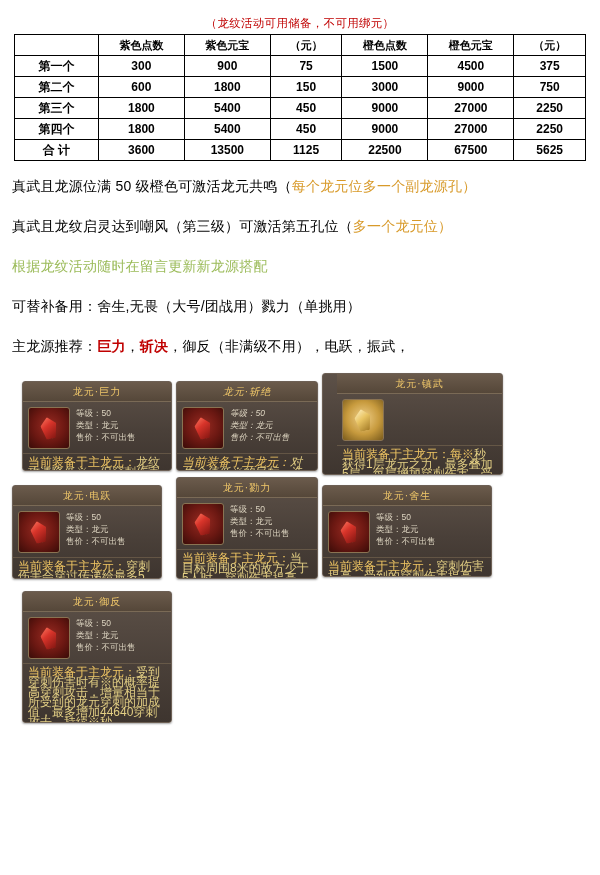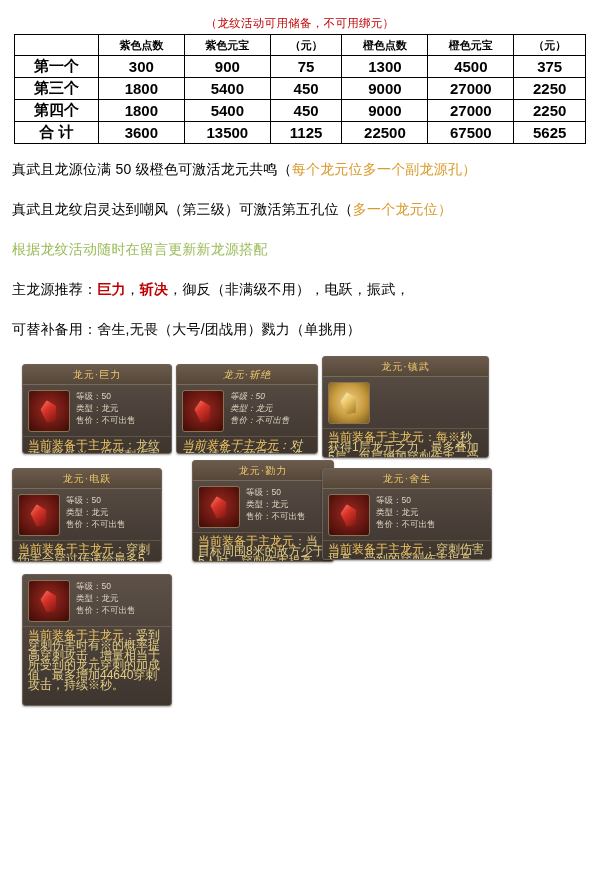--- a/index.html
+++ b/index.html
@@ -37,21 +37,21 @@
   .tbl-wrap {
     padding: 0 14px;
   }
   table.main {
     border-collapse: collapse;
     width: 572px;
     table-layout: fixed;
   }
   table.main td {
     border: 1px solid #000;
-    font-size: 15px;
+    font-size: 12px;
     text-align: center;
     height: 18px;
     padding: 1px 2px;
     font-weight: bold;
     white-space: nowrap;
   }
   table.main tr.head td {
     font-weight: bold;
     font-size: 11px;
   }
@@ -171,23 +171,32 @@
           <td>（元）</td>
           <td>橙色点数</td>
           <td>橙色元宝</td>
           <td>（元）</td>
         </tr>
         <tr>
           <td class="first-col">第一个</td>
           <td>300</td>
           <td>900</td>
           <td>75</td>
-          <td>1300</td>
+          <td>1500</td>
           <td>4500</td>
           <td>375</td>
+        </tr>
+        <tr>
+          <td class="first-col">第二个</td>
+          <td>600</td>
+          <td>1800</td>
+          <td>150</td>
+          <td>3000</td>
+          <td>9000</td>
+          <td>750</td>
         </tr>
         <tr>
           <td class="first-col">第三个</td>
           <td>1800</td>
           <td>5400</td>
           <td>450</td>
           <td>9000</td>
           <td>27000</td>
           <td>2250</td>
         </tr>
@@ -219,25 +228,25 @@
 
   <p class="para">
     <span>真武且龙纹启灵达到嘲风（第三级）可激活第五孔位（</span><span class="orange">多一个龙元位）</span>
   </p>
 
   <p class="para">
     <span class="green">根据龙纹活动随时在留言更新新龙源搭配</span>
   </p>
 
   <p class="para">
+    <span>可替补备用：舍生,无畏（大号/团战用）戮力（单挑用）</span>
+  </p>
+
+  <p class="para">
     <span>主龙源推荐：</span><span class="darkred">巨力</span><span>，</span><span class="darkred">斩决</span><span>，御反（非满级不用），电跃，振武，</span>
-  </p>
-
-  <p class="para">
-    <span>可替补备用：舍生,无畏（大号/团战用）戮力（单挑用）</span>
   </p>
 
   <div class="cards">
 
     <div class="card" style="left:22px; top:8px; width:148px; height:88px;">
       <div class="card-title">龙元·巨力</div>
       <div class="card-body">
         <div class="gem"></div>
         <div class="stats">
           <div>等级：50</div>
@@ -258,21 +267,21 @@
           <div>等级：50</div>
           <div>类型：龙元</div>
           <div>售价：不可出售</div>
         </div>
       </div>
       <div class="desc">
         <span class="lead">当前装备于主龙元：</span><span>对生命值低※的目标，造成穿刺伤害提高</span>
       </div>
     </div>
 
-    <div class="card" style="left:322px; top:0px; width:165px; height:100px;">
+    <div class="card" style="left:322px; top:0px; width:165px; height:100px;padding-left:14px;">
       <div class="card-title">龙元·镇武</div>
       <div class="card-body">
         <div class="gem gold"></div>
         <div class="stats">
           <div></div>
           <div></div>
           <div></div>
         </div>
       </div>
       <div class="desc">
@@ -288,21 +297,21 @@
           <div>等级：50</div>
           <div>类型：龙元</div>
           <div>售价：不可出售</div>
         </div>
       </div>
       <div class="desc">
         <span class="lead">当前装备于主龙元：</span><span>穿刺伤害会穿过传递给最多5个敌人，每次伤害增加※触发间隔※</span>
       </div>
     </div>
 
-    <div class="card" style="left:192px; top:104px; width:140px; height:100px;">
+    <div class="card" style="left:176px; top:104px; width:140px; height:100px;">
       <div class="card-title">龙元·勠力</div>
       <div class="card-body">
         <div class="gem"></div>
         <div class="stats">
           <div>等级：50</div>
           <div>类型：龙元</div>
           <div>售价：不可出售</div>
         </div>
       </div>
       <div class="desc">
@@ -319,20 +328,21 @@
           <div>类型：龙元</div>
           <div>售价：不可出售</div>
         </div>
       </div>
       <div class="desc">
         <span class="lead">当前装备于主龙元：</span><span>穿刺伤害提高，受到的穿刺伤害提高</span>
       </div>
     </div>
 
     <div class="card" style="left:22px; top:218px; width:148px; height:130px;">
+      <div class="card-title">龙元·御反</div>
       <div class="card-body">
         <div class="gem"></div>
         <div class="stats">
           <div>等级：50</div>
           <div>类型：龙元</div>
           <div>售价：不可出售</div>
         </div>
       </div>
       <div class="desc">
         <span class="lead">当前装备于主龙元：</span><span>受到穿刺伤害时有※的概率提高穿刺攻击，增量相当于所受到的龙元穿刺的加成值，最多增加44640穿刺攻击，持续※秒。</span>

